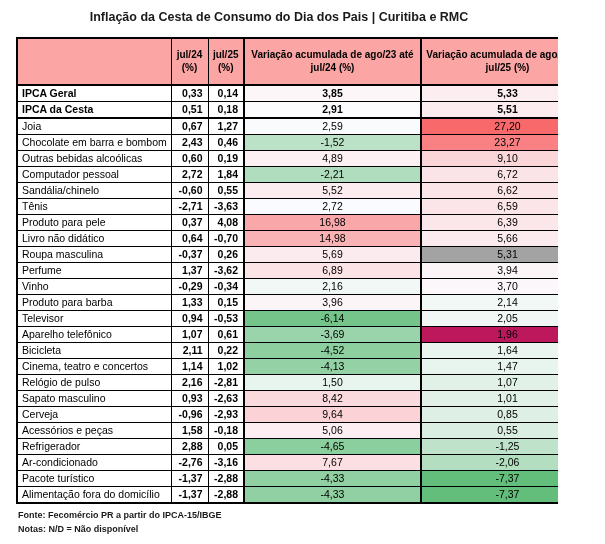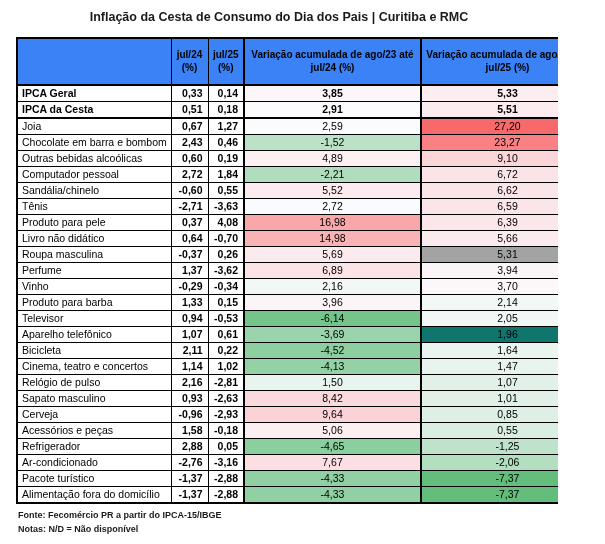--- a/index.html
+++ b/index.html
@@ -33,21 +33,21 @@
   }
   thead th {
     height: 45px;
     font-size: 10px;
     font-weight: bold;
     text-align: center;
     vertical-align: middle;
     border-bottom-width: 2px;
     white-space: normal;
     line-height: 1.25;
-    background: #3b82f6;
+    background: #fca5a5;
   }
   tbody td { height: 15px; line-height: 15px; background: #fff; }
   td.c0 { text-align: left; padding-left: 4px; }
   td.c1, td.c2 { text-align: right; padding-right: 5px; font-weight: bold; }
   td.c3, td.c4 { text-align: center; }
   .bl2 { border-left-width: 2px !important; }
   tbody tr.bold td { font-weight: bold; }
   tbody tr.thick td { border-bottom-width: 2px; }
   .footnotes {
     margin: 4px 0 0 18px;
@@ -184,21 +184,21 @@
           <td class="c1">0,94</td>
           <td class="c2">-0,53</td>
           <td class="c3 bl2" style="background: rgb(117, 197, 139);">-6,14</td>
           <td class="c4 bl2" style="background: rgb(240, 247, 245);">2,05</td>
         </tr>
         <tr>
           <td class="c0">Aparelho telefônico</td>
           <td class="c1">1,07</td>
           <td class="c2">0,61</td>
           <td class="c3 bl2" style="background: rgb(154, 212, 171);">-3,69</td>
-          <td class="c4 bl2" style="background: #0f766e;">1,96</td>
+          <td class="c4 bl2" style="background: #be185d;">1,96</td>
         </tr>
         <tr>
           <td class="c0">Bicicleta</td>
           <td class="c1">2,11</td>
           <td class="c2">0,22</td>
           <td class="c3 bl2" style="background: rgb(142, 207, 160);">-4,52</td>
           <td class="c4 bl2" style="background: rgb(234, 245, 240);">1,64</td>
         </tr>
         <tr>
           <td class="c0">Cinema, teatro e concertos</td>

